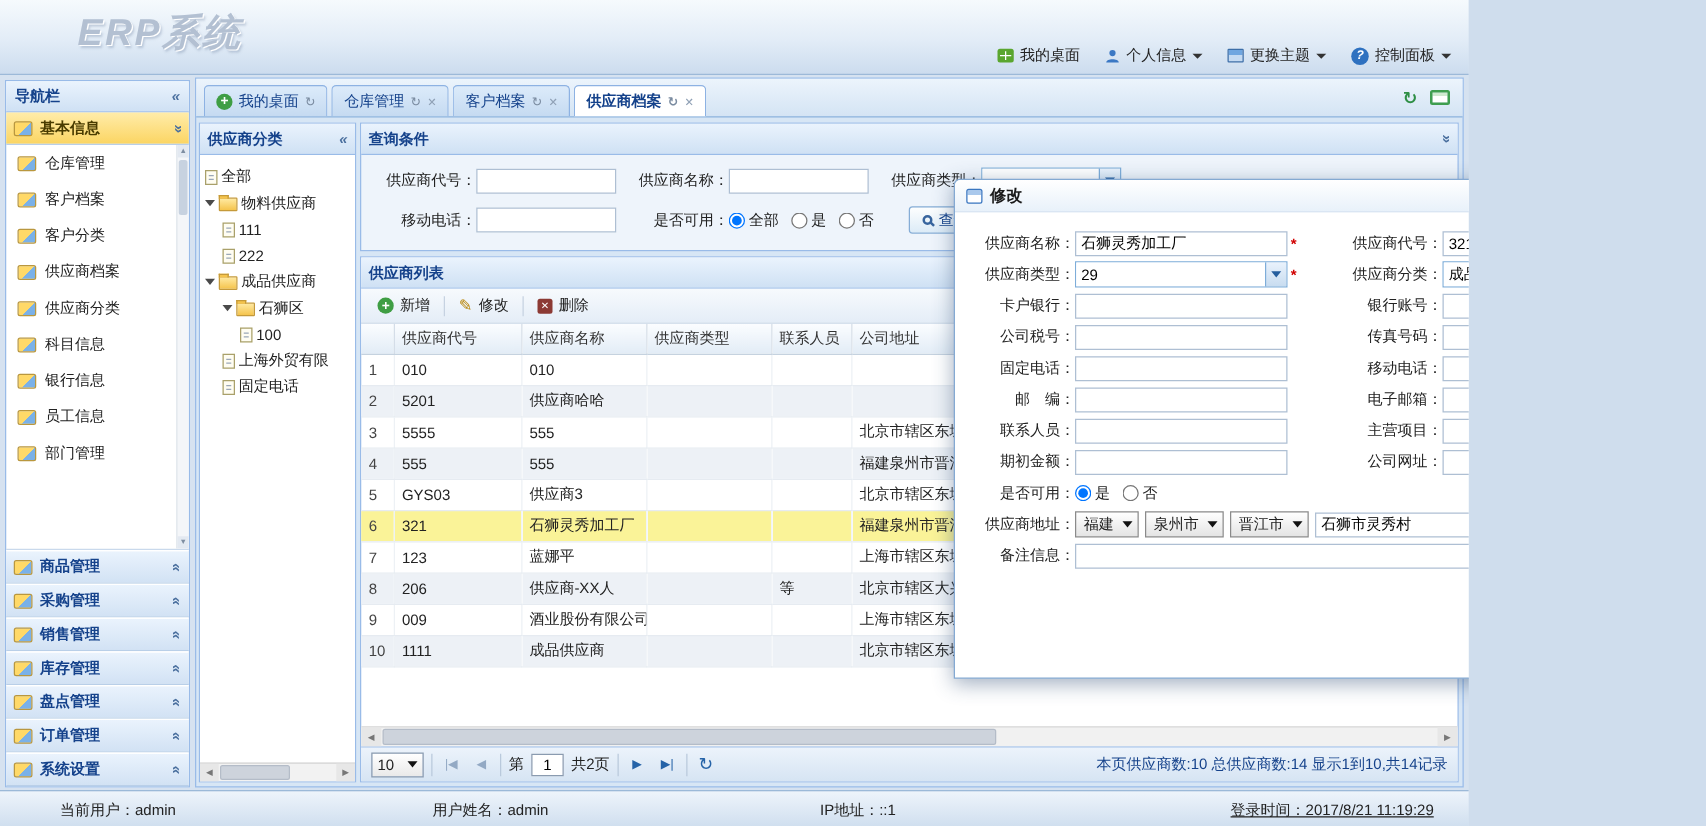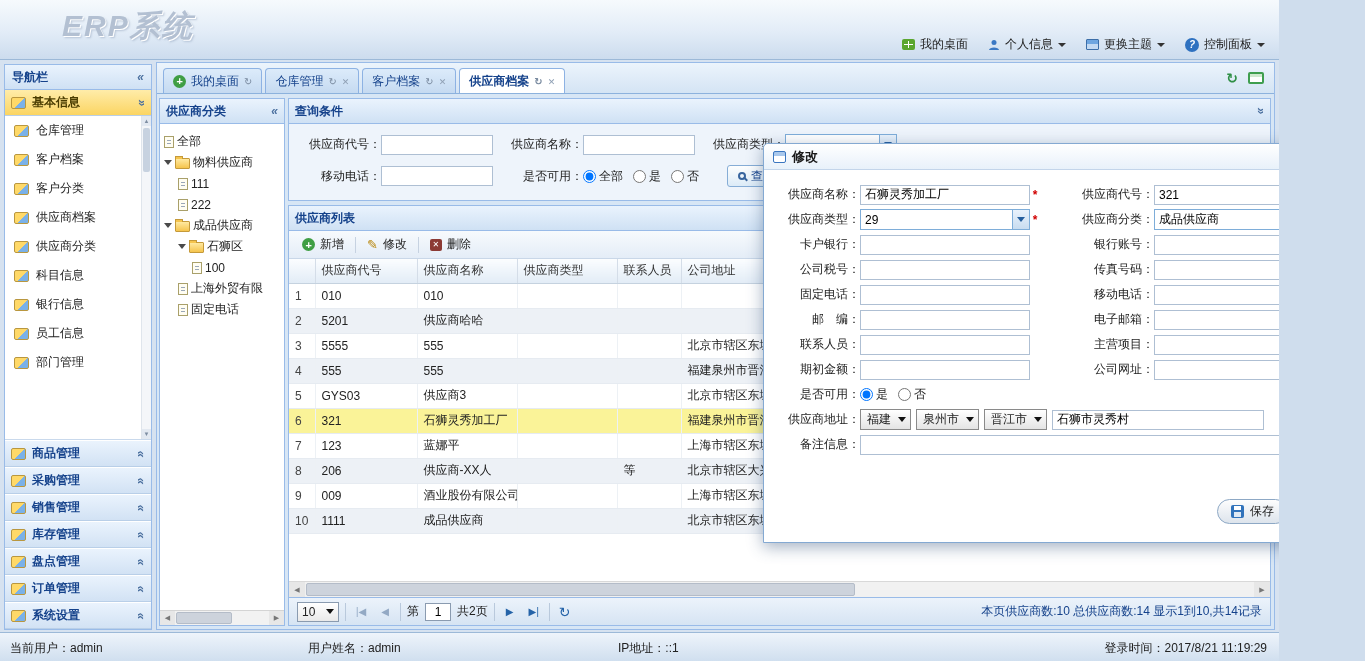--- a/index.html
+++ b/index.html
@@ -1,18 +1,18 @@
 <!DOCTYPE html>
 <html><head>
 <meta charset="utf-8">
 <style>
   * { margin:0; padding:0; box-sizing:border-box; }
   html,body { width:1365px; height:661px; }
   body { font-family:"Liberation Sans","DejaVu Sans",sans-serif; font-size:12px; color:#222; background:#cfdded; }
-  .viewport { position:relative; width:1279px; height:661px; overflow:hidden; background:#d6e2f0; }
+  .viewport { position:relative; width:1175px; height:661px; overflow:hidden; background:#d6e2f0; }
 
   
   .app-header { position:absolute; top:0; left:0; right:0; height:60px;
     background:linear-gradient(#f6fafd,#e2ecf7 55%,#ccdcee); border-bottom:1px solid #9cb9d8;
     display:flex; align-items:flex-end; justify-content:space-between; padding:0 14px 6px 62px; }
   .logo { font-size:30px; font-style:italic; font-weight:bold; color:#b3c0d2; letter-spacing:2px;
     text-shadow:1px 1px 0 #fff, 2px 2px 2px rgba(110,130,160,.35); align-self:center; }
   .top-menu { display:flex; align-items:center; gap:20px; }
   .menu-item { display:flex; align-items:center; gap:5px; cursor:pointer; white-space:nowrap; }
   .caret { width:0; height:0; border-left:4px solid transparent; border-right:4px solid transparent; border-top:4px solid #333; display:inline-block; }
@@ -139,21 +139,21 @@
   .dlg-btns { position:absolute; right:10px; bottom:18px; display:flex; gap:14px; }
   .btn { height:25px; padding:0 13px; border:1px solid #8da8c5; border-radius:13px; background:linear-gradient(#fdfdfd,#dde4ec); display:inline-flex; align-items:center; gap:6px; font-size:12px; font-family:inherit; cursor:pointer; color:#222; }
   .icon-save { width:13px; height:13px; background:#3173bb; border-radius:2px; position:relative; }
   .icon-save::before { content:""; position:absolute; top:1px; left:3px; right:3px; height:4px; background:#fff; }
   .icon-save::after { content:""; position:absolute; bottom:1px; left:3px; right:3px; height:5px; background:#dfe9f4; }
   .icon-cancel { width:14px; height:14px; border-radius:50%; background:#d43a2f; color:#fff; display:inline-flex; align-items:center; justify-content:center; font-size:9px; font-weight:bold; }
   .icon-cancel::before { content:"✕"; }
 
   
   .statusbar { position:absolute; left:0; right:0; bottom:0; height:29px; background:linear-gradient(#eef4fb,#d0dfef); border-top:1px solid #9cb9d8; }
-  .statusbar span { position:absolute; top:7px; white-space:nowrap; }
+  .statusbar span { position:absolute; top:7px; white-space:nowrap;margin-left:38px; }
 </style>
 </head>
 <body>
 
 <div class="viewport">
 
   <header class="app-header">
     <div class="logo">ERP系统</div>
     <nav class="top-menu">
       <span class="menu-item">
@@ -675,16 +675,16 @@
         <i class="icon-cancel"></i>
         <span>取消</span>
       </button>
     </div>
   </div>
 
   <footer class="statusbar">
     <span style="left:10px;">当前用户：admin</span>
     <span style="left:308px;">用户姓名：admin</span>
     <span style="left:618px;">IP地址：::1</span>
-    <span style="right:12px;">登录时间：2017/8/21 11:19:29</span>
+    <span style="right:28px;text-decoration:underline;">登录时间：2017/8/21 11:19:29</span>
   </footer>
 
 </div>
 
 </body></html>

